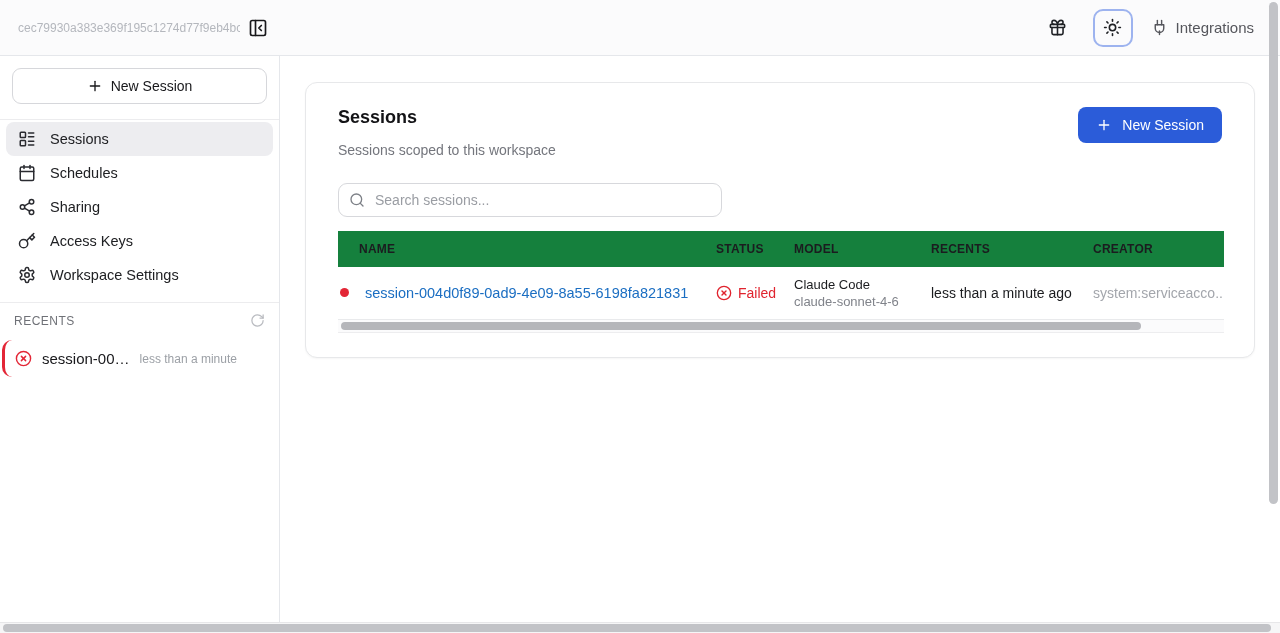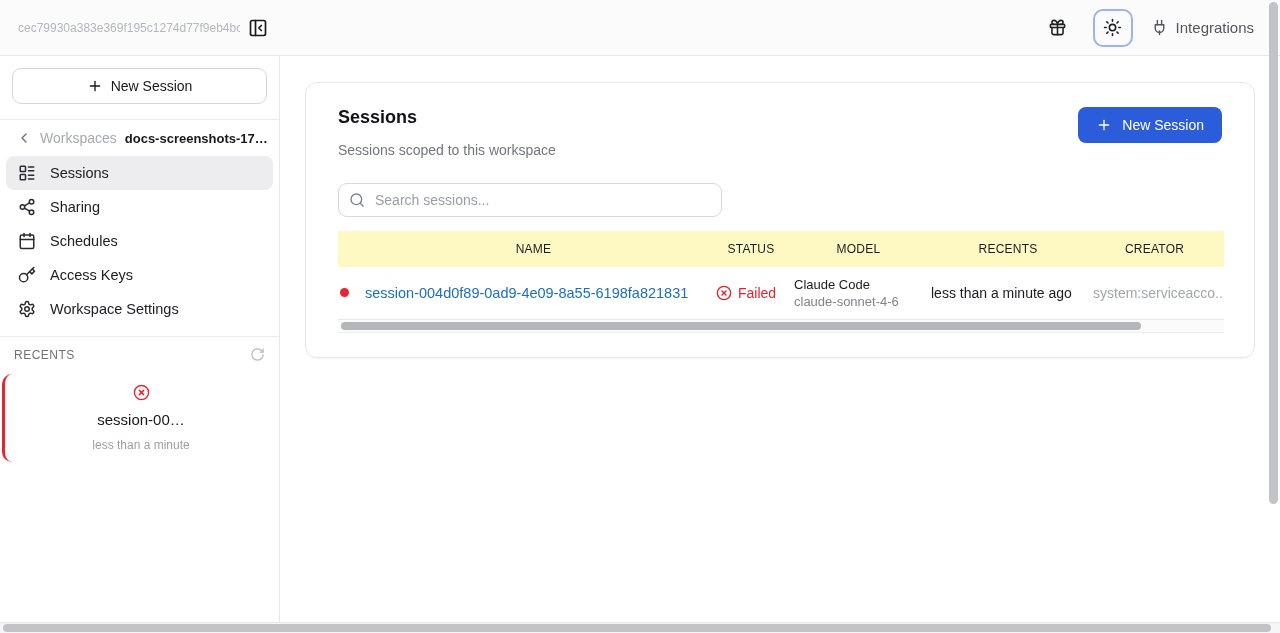--- a/index.html
+++ b/index.html
@@ -60,21 +60,21 @@
               font-family:"Liberation Sans",sans-serif; }
   .nav-item.active { background:#ededf0; }
   .nav-item .icon { color:#2a2b30; }
   .recents { margin-top:8px; border-top:1px solid #ececee; padding:10px 0 0 0; }
   .recents-head { display:flex; align-items:center; justify-content:space-between;
                   padding:0 14px 6px 14px; }
   .recents-title { font-size:12px; letter-spacing:.04em; color:#6f7177; }
   .refresh-btn { background:none; border:none; cursor:pointer; color:#b9bbc0; padding:0; }
   .recent-item { display:flex; align-items:center; gap:10px; margin:6px 2px 0 2px;
                  padding:10px 10px; border-left:3px solid #e32636; border-radius:10px;
-                 cursor:pointer; background:#fff;flex-direction:column; }
+                 cursor:pointer; background:#fff; }
   .recent-x { color:#e32636; }
   .recent-name { font-size:15px; color:#18181b; white-space:nowrap; overflow:hidden;
                  max-width:96px; }
   .recent-time { font-size:12px; color:#9ca0a6; white-space:nowrap; }
 
   
   .main { background:#fff; overflow:hidden; }
   .card { margin:26px 25px; width:950px; background:#fff; border:1px solid #e7e8ea;
           border-radius:12px; box-shadow:0 1px 2px rgba(0,0,0,.04);
           padding:24px 32px 24px 32px; }
@@ -91,22 +91,22 @@
                   padding:0 12px 0 36px; font-size:14px; color:#18181b;
                   font-family:"Liberation Sans",sans-serif; outline:none; background:#fff; }
   .search-input::placeholder { color:#9a9da3; }
 
   table.sess { margin-top:14px; width:886px; border-collapse:collapse; table-layout:fixed; }
   table.sess col.c-name    { width:378px; }
   table.sess col.c-status  { width:78px;  }
   table.sess col.c-model   { width:137px; }
   table.sess col.c-created { width:162px; }
   table.sess col.c-creator { width:131px; }
-  table.sess thead th { background:#fef9c3; height:36px; text-align:center;
-          font-size:12px; font-weight:400; color:#1b1c1f; letter-spacing:.02em;
+  table.sess thead th { background:#15803d; height:36px; text-align:left;
+          font-size:12px; font-weight:700; color:#1b1c1f; letter-spacing:.02em;
           padding:0 8px 0 0; white-space:nowrap; }
   table.sess thead th.first { padding-left:21px; }
   table.sess tbody td { height:52px; border-bottom:1px solid #e9eaec;
           font-size:14px; vertical-align:middle; padding:0 8px 0 0; white-space:nowrap;
           overflow:hidden; }
   .name-cell { display:flex; align-items:center; gap:16px; padding-left:2px; }
   .dot { width:9px; height:9px; border-radius:50%; background:#e32636; flex:none; }
   .row-link { color:#1b6ec2; text-decoration:none; font-size:14.5px; white-space:nowrap; }
   .status-cell { display:flex; align-items:center; gap:6px; color:#e0232e; font-size:14px; }
   .model-name { font-size:13px; color:#1b1c1f; }
@@ -191,68 +191,57 @@
         <svg width="16" height="16" viewBox="0 0 24 24" fill="none" stroke="currentColor" stroke-width="2" stroke-linecap="round">
             <path d="M5 12h14"></path>
             <path d="M12 5v14"></path>
           </svg>
       </span>
       <span>New Session</span>
     </button>
 
     <div class="sb-divider"></div>
 
-    <div class="breadcrumb">
-      <button class="crumb-chevron">
-        <span class="icon">
-          <svg width="16" height="16" viewBox="0 0 24 24" fill="none" stroke="currentColor" stroke-width="2" stroke-linecap="round" stroke-linejoin="round">
-              <path d="m15 18-6-6 6-6"></path>
-            </svg>
-        </span>
-      </button>
-      <span class="crumb-label">Workspaces</span>
-      <span class="crumb-name">docs-screenshots-17…</span>
-    </div>
 
     <nav class="nav">
       <button class="nav-item active">
         <span class="icon">
           <svg width="18" height="18" viewBox="0 0 24 24" fill="none" stroke="currentColor" stroke-width="2" stroke-linecap="round" stroke-linejoin="round">
               <rect x="3" y="3" width="7" height="7" rx="1"></rect>
               <rect x="3" y="14" width="7" height="7" rx="1"></rect>
               <path d="M14 4h7"></path>
               <path d="M14 9h7"></path>
               <path d="M14 15h7"></path>
               <path d="M14 20h7"></path>
             </svg>
         </span>
         <span>Sessions</span>
       </button>
       <button class="nav-item">
         <span class="icon">
           <svg width="18" height="18" viewBox="0 0 24 24" fill="none" stroke="currentColor" stroke-width="2" stroke-linecap="round" stroke-linejoin="round">
+              <rect x="3" y="4" width="18" height="18" rx="2"></rect>
+              <path d="M16 2v4"></path>
+              <path d="M8 2v4"></path>
+              <path d="M3 10h18"></path>
+            </svg>
+        </span>
+        <span>Schedules</span>
+      </button>
+      <button class="nav-item">
+        <span class="icon">
+          <svg width="18" height="18" viewBox="0 0 24 24" fill="none" stroke="currentColor" stroke-width="2" stroke-linecap="round" stroke-linejoin="round">
               <circle cx="18" cy="5" r="3"></circle>
               <circle cx="6" cy="12" r="3"></circle>
               <circle cx="18" cy="19" r="3"></circle>
               <path d="m8.59 13.51 6.83 3.98"></path>
               <path d="m15.41 6.51-6.82 3.98"></path>
             </svg>
         </span>
         <span>Sharing</span>
-      </button>
-      <button class="nav-item">
-        <span class="icon">
-          <svg width="18" height="18" viewBox="0 0 24 24" fill="none" stroke="currentColor" stroke-width="2" stroke-linecap="round" stroke-linejoin="round">
-              <rect x="3" y="4" width="18" height="18" rx="2"></rect>
-              <path d="M16 2v4"></path>
-              <path d="M8 2v4"></path>
-              <path d="M3 10h18"></path>
-            </svg>
-        </span>
-        <span>Schedules</span>
       </button>
       <button class="nav-item">
         <span class="icon">
           <svg width="18" height="18" viewBox="0 0 24 24" fill="none" stroke="currentColor" stroke-width="2" stroke-linecap="round" stroke-linejoin="round">
               <circle cx="7.5" cy="15.5" r="5.5"></circle>
               <path d="m21 2-9.6 9.6"></path>
               <path d="m15.5 7.5 3 3L22 7l-3-3"></path>
             </svg>
         </span>
         <span>Access Keys</span>

